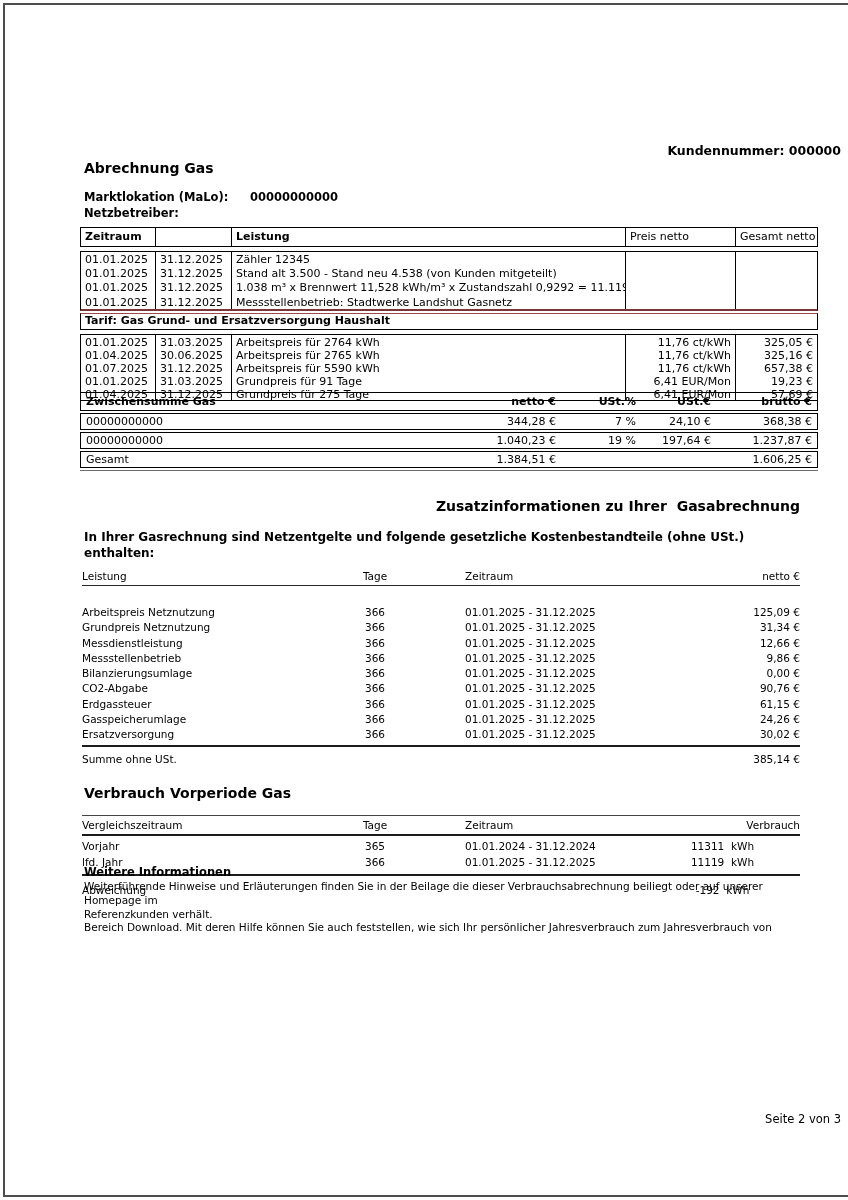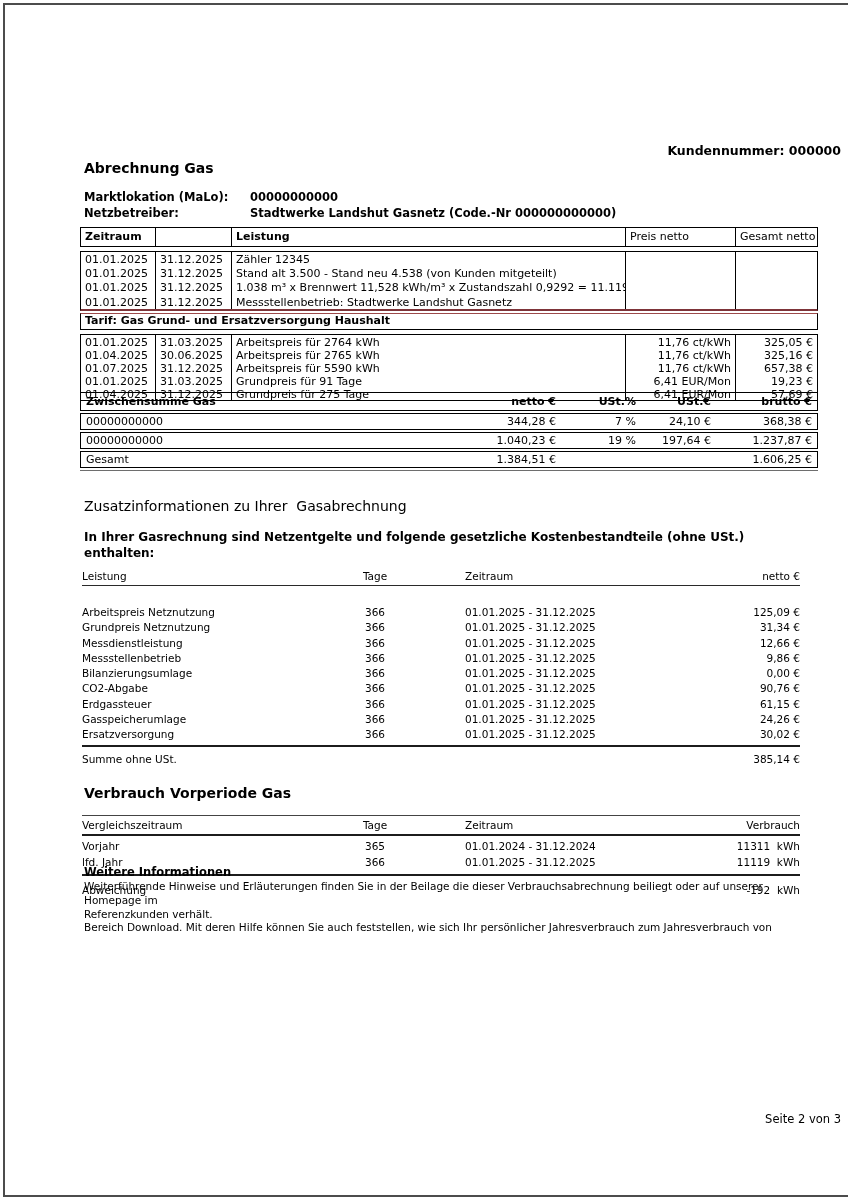--- a/index.html
+++ b/index.html
@@ -33,21 +33,21 @@
   .sum-tbl{position:absolute;top:392px;left:80px;width:738px;font-size:11px;}
   .sgrid{display:grid;grid-template-columns:300px 180px 80px 75px auto;}
   .sbox{border:1px solid #000;margin-bottom:2px;}
   .sbox .c{padding:1px 5px 0 5px;white-space:nowrap;}
   .shead{height:17px;line-height:15px;font-weight:bold;}
   .srow{height:15px;line-height:14px;}
   .sum-endline{border-top:1px solid #6e6e6e;margin-top:1px;}
 
   
   .zusatz{position:absolute;top:492px;left:82px;width:718px;}
-  .h-zusatz{font-size:14px;font-weight:normal;white-space:pre-wrap;margin:6px 0 0 2px;}
+  .h-zusatz{font-size:14px;font-weight:bold;white-space:pre-wrap;margin:6px 0 0 2px;text-align:right;}
   .z-intro{font-size:12px;font-weight:bold;margin:16px 0 0 2px;line-height:15.5px;}
   .listgrid{display:grid;grid-template-columns:265px 56px 62px 180px auto;font-size:10.5px;}
   .lg-c{white-space:nowrap;}
   .lg-tage{text-align:center;}
   .lg-netto{text-align:right;}
   .z-colhead{margin-top:8px;height:15px;line-height:14px;}
   .z-headline{border-top:1.5px solid #2a2a2a;margin-top:1px;}
   .z-rows .listgrid{height:15.3px;line-height:15.3px;}
   .z-rows{margin-top:19px;}
   .z-sumline{border-top:2px solid #1c1c1c;margin-top:2px;}
@@ -56,21 +56,21 @@
   
   .verbrauch{position:absolute;top:785px;left:82px;width:718px;}
   .h-sec{font-size:14px;font-weight:bold;margin-left:2px;}
   .v-topline{border-top:1px solid #444;margin-top:14px;}
   .v-colhead{margin-top:2px;height:15px;line-height:14px;}
   .v-headline{border-top:2px solid #1c1c1c;margin-top:1px;}
   .v-rows{margin-top:3px;}
   .v-rows .listgrid{height:16px;line-height:15px;}
   .v-botline{border-top:2px solid #1c1c1c;margin-top:3px;}
   .v-abw{margin-top:7px;height:16px;line-height:15px;}
-  .pre{white-space:pre;}
+  .pre{white-space:pre;text-align:center;}
 
   
   .weitere{position:absolute;top:865px;left:84px;width:716px;}
   .h-weitere{font-size:11.5px;font-weight:bold;}
   .w-text{font-size:10.5px;line-height:13.8px;margin-top:1px;}
 
   .footer-page{position:absolute;top:1112px;right:55px;font-size:11.5px;}
 </style>
 </head>
 <body>
@@ -81,21 +81,20 @@
   <div class="kundennummer">Kundennummer: 000000</div>
   <div class="doc-title">Abrechnung Gas</div>
 
   <div class="meta">
     <div class="meta-row">
       <span class="meta-label">Marktlokation (MaLo):</span>
       <span class="meta-value">00000000000</span>
     </div>
     <div class="meta-row">
       <span class="meta-label">Netzbetreiber:</span>
-      <span class="meta-value">Stadtwerke Landshut Gasnetz (Code.-Nr 000000000000)</span>
     </div>
   </div>
 
   <div class="tbl1">
     <div class="t1head t1grid">
       <div class="t1cell bold">Zeitraum</div>
       <div class="t1cell"></div>
       <div class="t1cell bold">Leistung</div>
       <div class="t1cell">Preis netto</div>
       <div class="t1cell">Gesamt netto</div>

